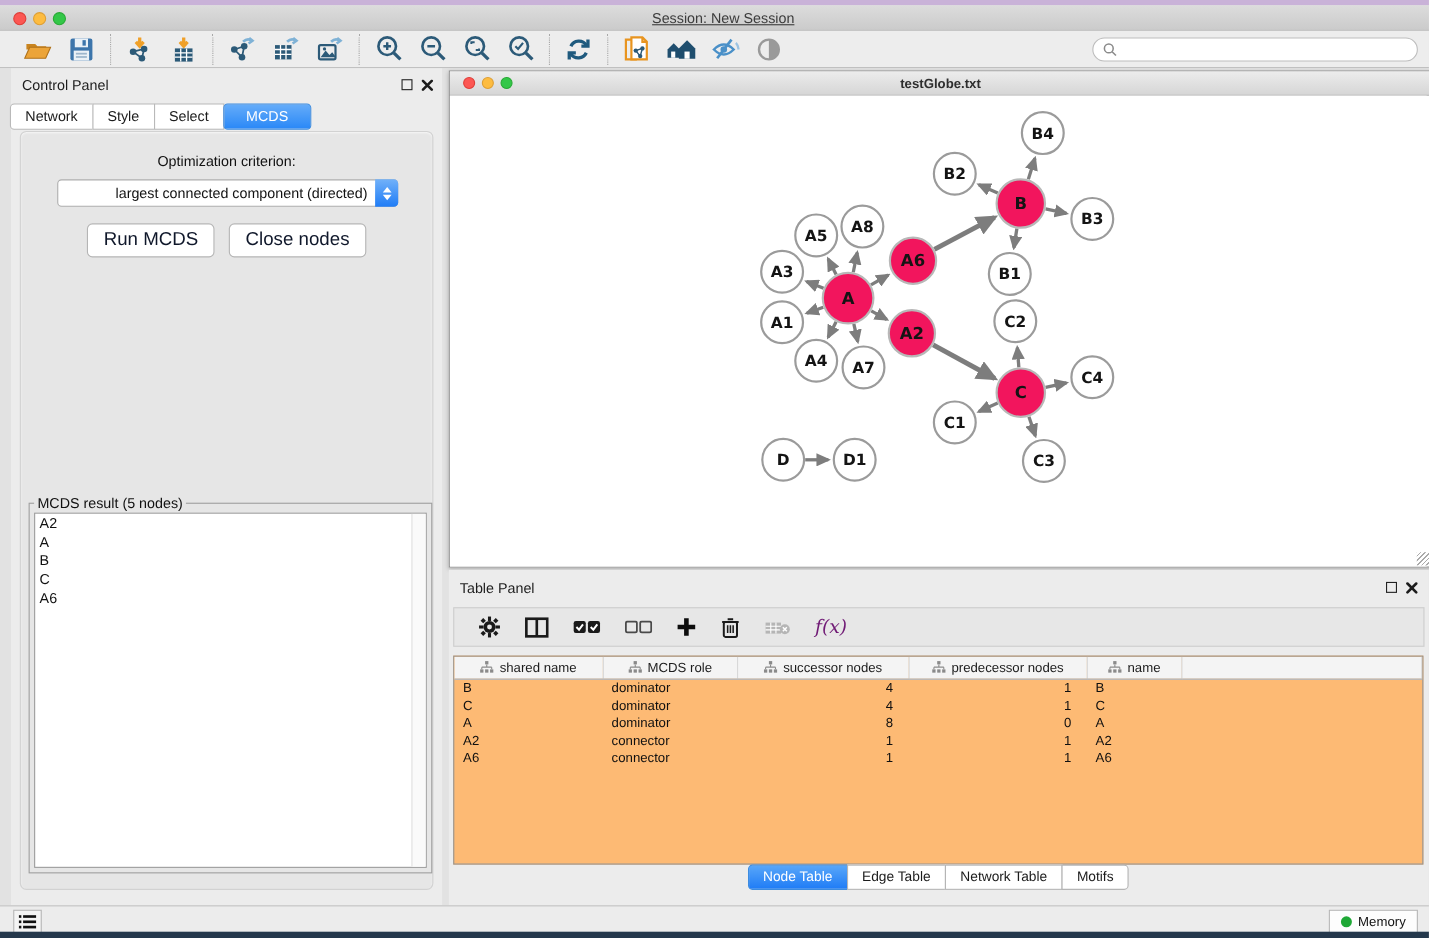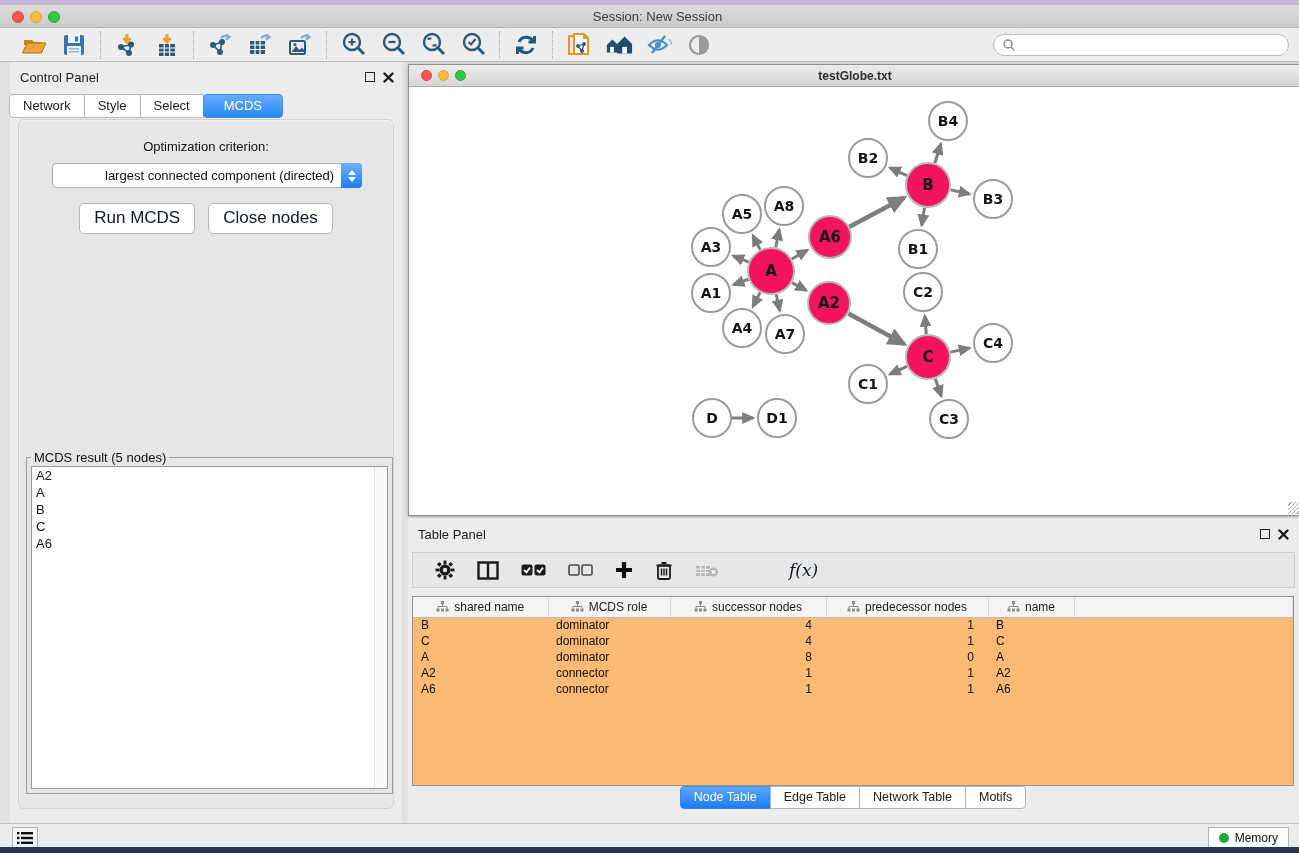--- a/index.html
+++ b/index.html
@@ -14,21 +14,21 @@
   #app { position:absolute; top:5px; left:0; width:1299px; height:842px; background:#e4e4e4; }
 
   
   #titlebar { position:absolute; top:0; left:0; right:0; height:23px;
     background:linear-gradient(#dcdcdc,#cbcbcb); border-bottom:1px solid #b2b2b2; }
   .traffic { position:absolute; top:6px; width:12px; height:12px; border-radius:50%; }
   .tl-red { left:12px; background:#fc5753; border:1px solid #df3e38; }
   .tl-yellow { left:30px; background:#fdbc40; border:1px solid #de9f34; }
   .tl-green { left:48px; background:#33c748; border:1px solid #27aa35; }
   #app-title { position:absolute; top:4px; left:16px; right:0; text-align:center;
-    font-size:13px; color:#3c3c3c; }
+    font-size:13px; color:#3c3c3c;text-decoration:underline; }
 
   
   #toolbar { position:absolute; top:23px; left:0; right:0; height:34px;
     background:#ededed; border-bottom:1px solid #bcbcbc;
     display:flex; align-items:center; padding-left:8px; }
   .tb-group { display:flex; align-items:center; gap:12px; padding:0 12px; height:30px; }
   .tb-sep { width:0; height:28px; border-left:1px dotted #a8a8a8; }
   .tb-btn { width:28px; height:28px; display:flex; align-items:center; justify-content:center; }
   #search-wrap { position:absolute; right:10px; top:6px; width:296px; height:22px;
     background:#fff; border:1px solid #bdbdbd; border-radius:11px;
@@ -90,21 +90,21 @@
     background:repeating-linear-gradient(135deg, transparent 0 2px, #aaa 2px 3px); }
 
   
   #table-panel { position:absolute; left:408px; top:456px; width:891px; height:305px; background:#ececec; }
   #tp-header { position:absolute; top:8px; left:10px; right:10px; height:16px; display:flex; align-items:center; }
   #tp-title { font-size:13px; color:#1d1d1d; }
   #tp-toolbar { position:absolute; top:34px; left:4px; right:4px; height:36px;
     background:#e7e7e7; border:1px solid #cdcdcd;
     display:flex; align-items:center; gap:22px; padding-left:22px; }
   .tp-icon { display:flex; align-items:center; justify-content:center; }
-  #fx-label { font-family:"DejaVu Serif", serif; font-style:italic; font-size:17px; color:#0f172a;margin-left:48px; }
+  #fx-label { font-family:"DejaVu Serif", serif; font-style:italic; font-size:17px; color:#701a75; }
   #node-table-wrap { position:absolute; top:78px; left:4px; right:5px; height:190px;
     background:#fdba74; border:1px solid #949494; overflow:hidden; }
   table#node-table { border-collapse:collapse; width:100%; table-layout:fixed; }
   #node-table th { height:20px; background:#f4f4f4; border-bottom:1px solid #b9b9b9;
     border-right:1px solid #d8d8d8; font-size:12px; font-weight:normal; color:#1c1c1c; }
   #node-table th .th-inner { display:flex; align-items:center; justify-content:center; gap:5px; }
   #node-table td { font-size:12px; color:#101010; height:16px; padding:0 8px;
     white-space:nowrap; overflow:hidden; }
   #node-table td.num { text-align:right; padding-right:14px; }
   #tp-tabs { position:absolute; bottom:14px; left:0; width:100%; display:flex; justify-content:center; }

